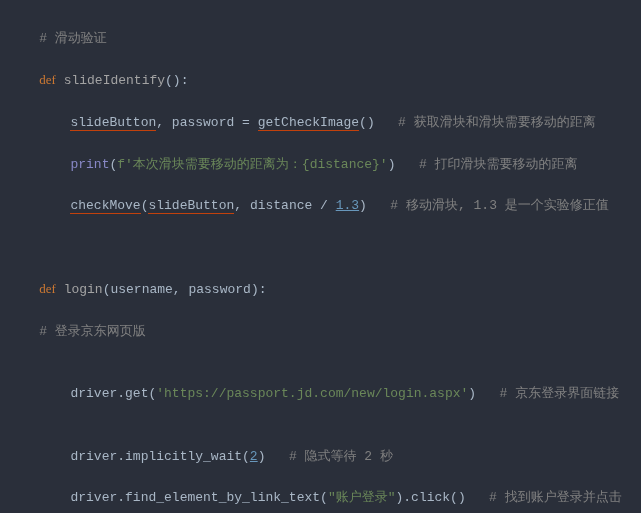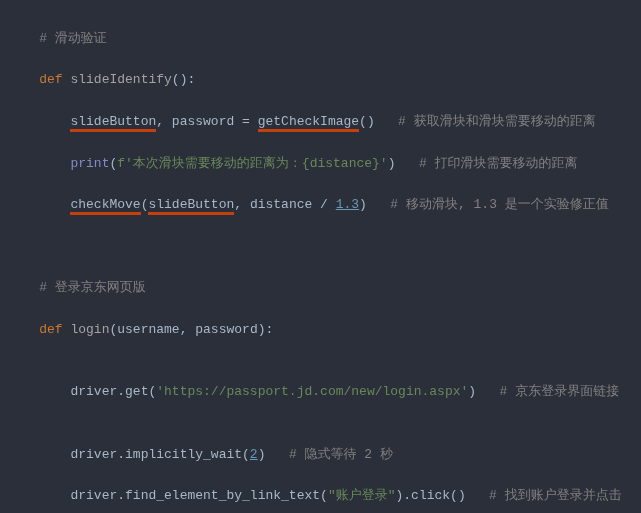--- a/index.html
+++ b/index.html
@@ -12,45 +12,45 @@
     color: #a9b7c6;
     width: 641px;
     height: 513px;
     overflow: hidden;
   }
   .editor {
     padding: 8px 0 8px 8px;
     white-space: pre;
   }
   .line { display: block; }
-  .kw   { color: #cc7832; }          
+  .kw   { color: #cc7832; font-family: Liberation Serif, serif; }          
   .fn   { color: #a3a3a3; }          
   .str  { color: #6a8759; }          
   .num  { color: #6897bb; text-decoration: underline; }          
   .cm   { color: #808080; }          
   .id   { color: #a9b7c6; }
   .blt  { color: #8888c6; }          
   .warn {
-    border-bottom: 3px solid #c2410c;
+    border-bottom: 1px solid #c2410c;
     border-bottom-style: wavy;
   }
 </style>
 </head>
 <body>
 
 <div class="editor">
 <span class="line">    <span class="cm"># 滑动验证</span></span>
 <span class="line">    <span class="kw">def</span> <span class="fn">slideIdentify</span><span class="id">():</span></span>
 <span class="line">        <span class="id warn">slideButton</span><span class="id">, password = </span><span class="id warn">getCheckImage</span><span class="id">()   </span><span class="cm"># 获取滑块和滑块需要移动的距离</span></span>
 <span class="line">        <span class="blt">print</span><span class="id">(</span><span class="str">f'本次滑块需要移动的距离为：{distance}'</span><span class="id">)   </span><span class="cm"># 打印滑块需要移动的距离</span></span>
 <span class="line">        <span class="id warn">checkMove</span><span class="id">(</span><span class="id warn">slideButton</span><span class="id">, distance / </span><span class="num">1.3</span><span class="id">)   </span><span class="cm"># 移动滑块, 1.3 是一个实验修正值</span></span>
 <span class="line"></span>
 <span class="line"></span>
+<span class="line">    <span class="kw">def</span> <span class="fn">login</span><span class="id">(username, password):</span></span>
 <span class="line">    <span class="cm"># 登录京东网页版</span></span>
-<span class="line">    <span class="kw">def</span> <span class="fn">login</span><span class="id">(username, password):</span></span>
 <span class="line"></span>
 <span class="line">        <span class="id">driver.get(</span><span class="str">'https://passport.jd.com/new/login.aspx'</span><span class="id">)   </span><span class="cm"># 京东登录界面链接</span></span>
 <span class="line"></span>
 <span class="line">        <span class="id">driver.implicitly_wait(</span><span class="num">2</span><span class="id">)   </span><span class="cm"># 隐式等待 2 秒</span></span>
 <span class="line">        <span class="id">driver.find_element_by_link_text(</span><span class="str">"账户登录"</span><span class="id">).click()   </span><span class="cm"># 找到账户登录并点击</span></span>
 <span class="line"></span>
 
 
 
 <span class="line"></span>

